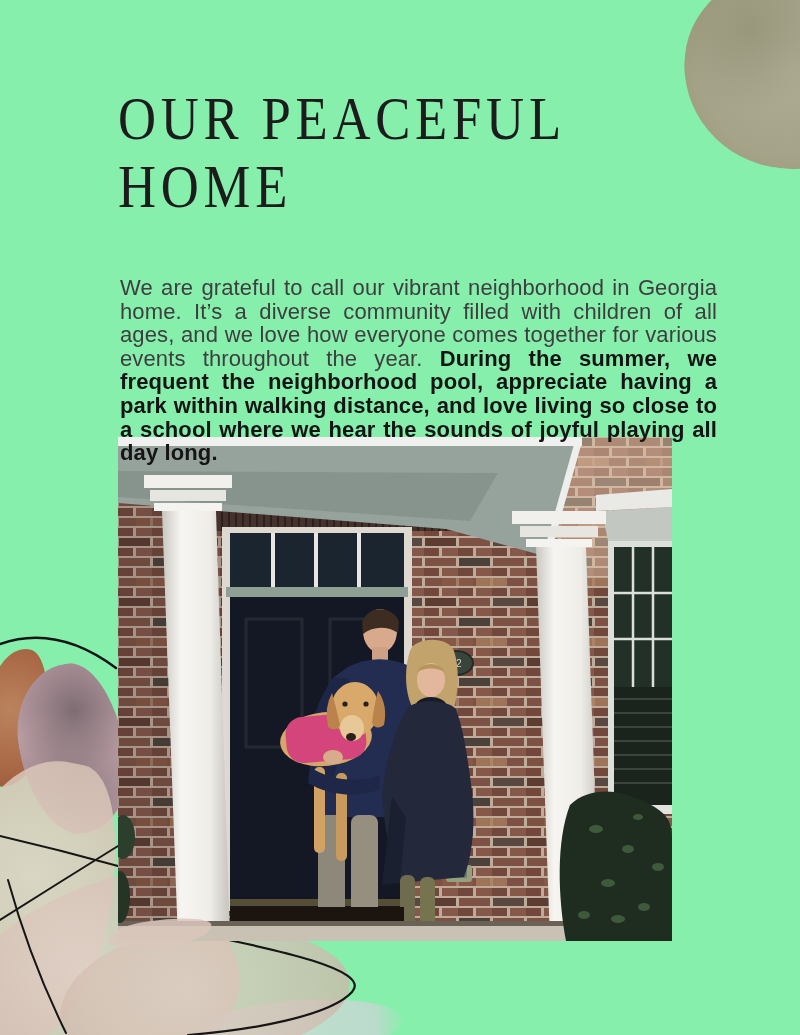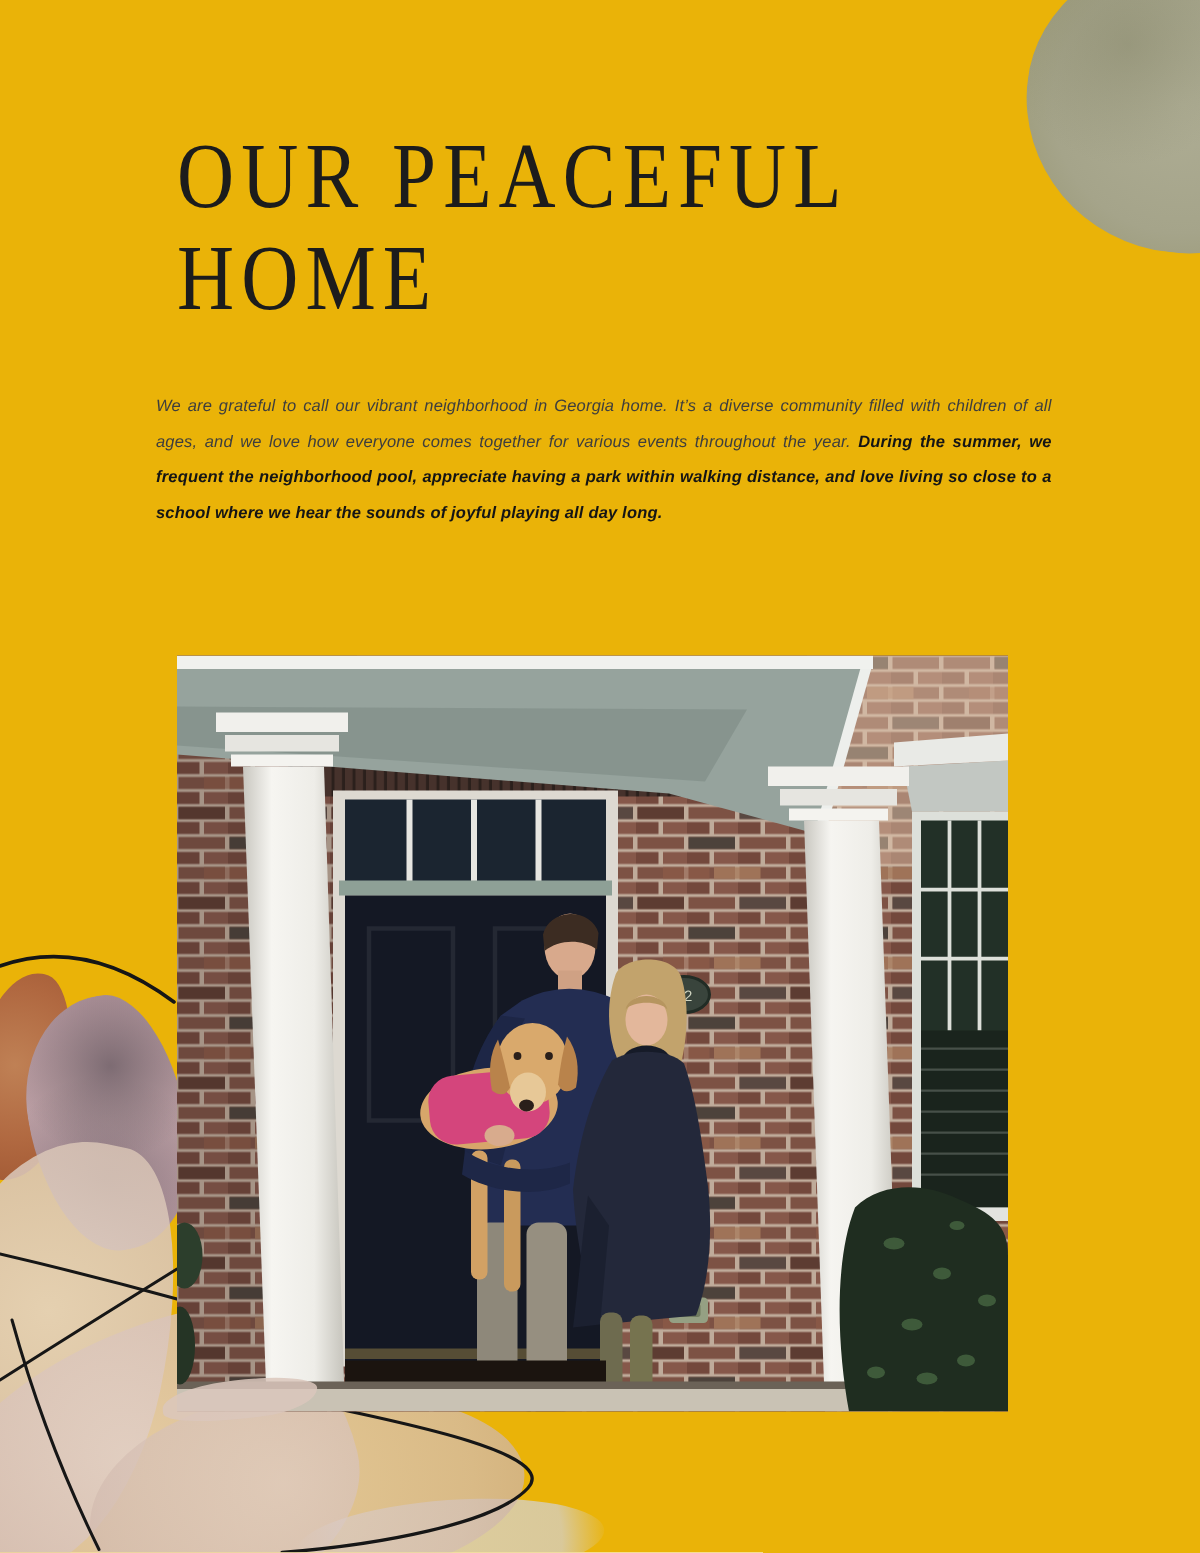--- a/index.html
+++ b/index.html
@@ -1,32 +1,32 @@
 <!DOCTYPE html>
 <html><head>
 <meta charset="utf-8">
 <style>
   html,body{margin:0;padding:0;background:#ffffff;}
   .page{
-    position:relative;width:800px;height:1035px;background:#eab308;
+    position:relative;width:800px;height:1035px;background:#86efac;
     overflow:hidden;font-family:"Liberation Sans",sans-serif;
   }
   
   .title{
     position:absolute;left:118px;top:84px;z-index:4;margin:0;
     font-family:"Liberation Serif",serif;font-weight:400;color:#1c1c1c;
     font-size:62px;line-height:68px;letter-spacing:.09em;
     transform:scaleX(.85);transform-origin:left top;white-space:nowrap;
   }
   .title span{display:block;}
   
   .intro{
-    position:absolute;left:104px;top:260px;width:597px;z-index:4;margin:0;
-    font-size:11px;line-height:23.6px;letter-spacing:.12px;
-    color:#3e3e3e;text-align:justify;font-style:italic;
+    position:absolute;left:104px;top:260px;width:597px;z-index:4;margin:16px;
+    font-size:22px;line-height:23.6px;letter-spacing:.12px;
+    color:#3e3e3e;text-align:justify;
   }
   .intro .b{font-weight:bold;color:#151515;}
   
   .blob{position:absolute;z-index:0;}
   .olive{
     left:684px;top:-30px;width:200px;height:198px;
     background:
       radial-gradient(circle at 32% 32%, rgba(122,122,92,.35), rgba(122,122,92,0) 42%),
       radial-gradient(circle at 52% 50%, #aead94 0%, #a5a48a 60%, #96956f 100%);
     border-radius:53% 47% 46% 54% / 49% 51% 47% 53%;

